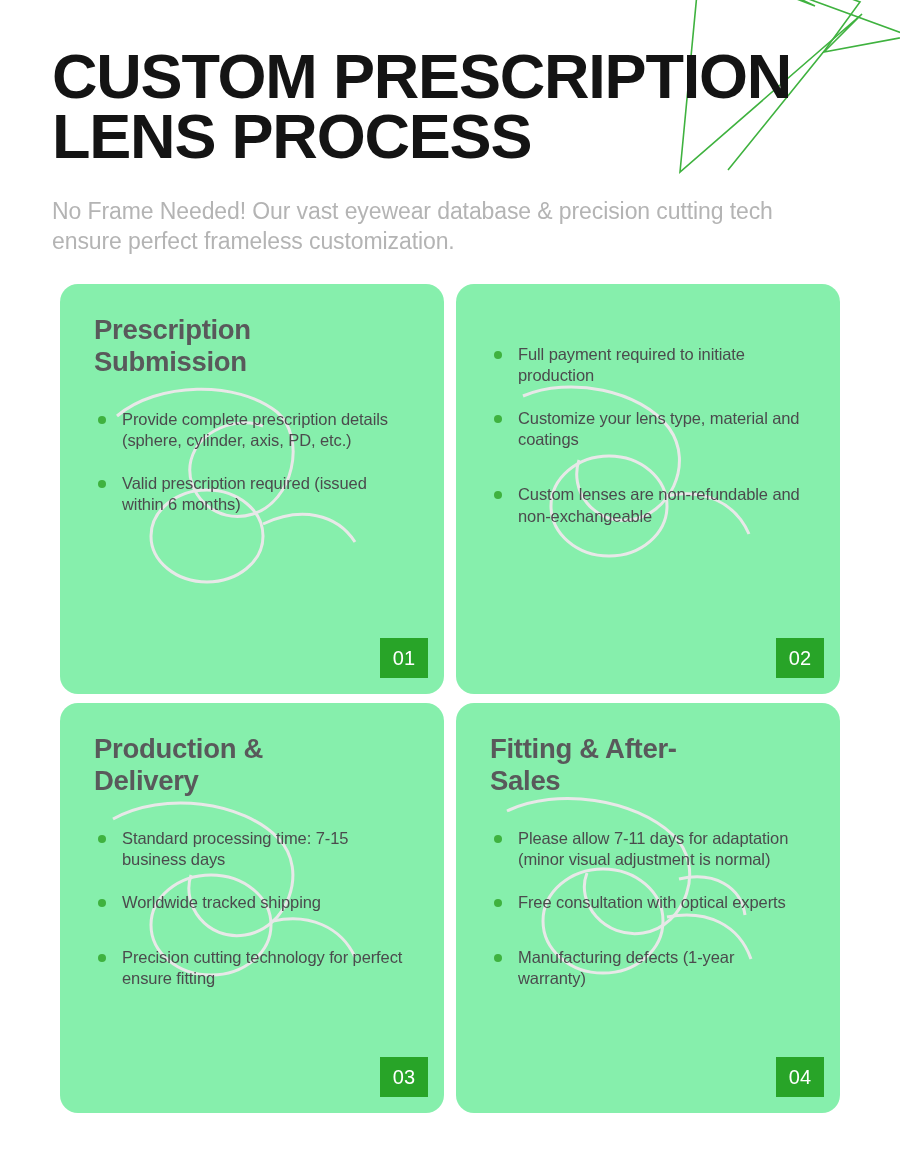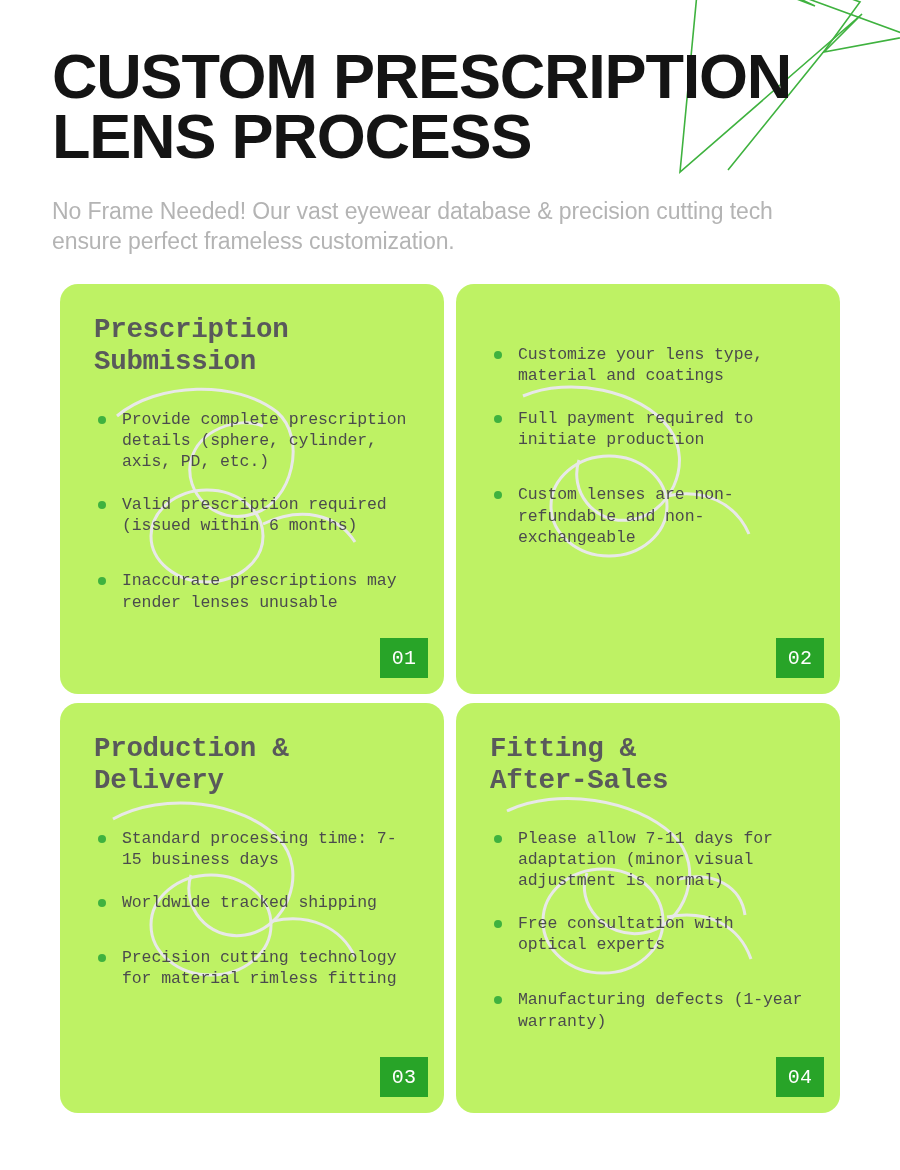--- a/index.html
+++ b/index.html
@@ -63,25 +63,24 @@
     width: 780px;
     display: grid;
     grid-template-columns: 384px 384px;
     grid-template-rows: 410px 410px;
     column-gap: 12px;
     row-gap: 9px;
   }
 
   .card {
     position: relative;
-    background: #bef264;
+    background: #86efac;
     border-radius: 18px;
     overflow: hidden;
     padding: 30px 34px 0 34px;
-    font-family: Liberation Mono, monospace;
   }
 
   
   .card-watermark {
     position: absolute;
     left: 50%;
     top: 48%;
     transform: translate(-50%, -50%);
     width: 330px;
     height: 250px;
@@ -162,54 +161,53 @@
       <svg class="card-watermark" viewBox="0 0 330 250" fill="none">
         <path d="M30 60 C70 26 150 24 190 56 C220 82 206 146 166 158 C128 170 96 136 104 104 C112 74 150 60 176 70" stroke="#e8e8e8" stroke-width="3" fill="none"></path>
         <ellipse cx="120" cy="180" rx="56" ry="46" stroke="#e8e8e8" stroke-width="3" fill="none"></ellipse>
         <path d="M176 168 C214 150 250 158 268 186" stroke="#e8e8e8" stroke-width="3" fill="none"></path>
       </svg>
       <div class="card-inner">
         <h2 class="card-title">Prescription Submission</h2>
         <ul class="bullets">
           <li>Provide complete prescription details (sphere, cylinder, axis, PD, etc.)</li>
           <li>Valid prescription required (issued within 6 months)</li>
-          <li class="gap">Inaccurate prescriptions may render lenses unusable</li>
         </ul>
       </div>
       <div class="badge">01</div>
     </div>
 
     <div class="card">
       <svg class="card-watermark" viewBox="0 0 330 250" fill="none">
         <path d="M40 40 C86 20 158 34 186 72 C212 108 186 160 146 164 C110 168 86 134 96 104" stroke="#e8e8e8" stroke-width="3" fill="none"></path>
         <ellipse cx="126" cy="150" rx="58" ry="50" stroke="#e8e8e8" stroke-width="3" fill="none"></ellipse>
         <path d="M184 140 C220 132 252 146 266 178" stroke="#e8e8e8" stroke-width="3" fill="none"></path>
       </svg>
       <div class="card-inner">
         <ul class="bullets">
+          <li>Full payment required to initiate production</li>
           <li>Customize your lens type, material and coatings</li>
-          <li>Full payment required to initiate production</li>
           <li class="gap">Custom lenses are non-refundable and non-exchangeable</li>
         </ul>
       </div>
       <div class="badge">02</div>
     </div>
 
     <div class="card">
       <svg class="card-watermark" viewBox="0 0 330 250" fill="none">
         <path d="M26 44 C76 16 156 26 192 64 C222 96 200 154 158 160 C120 166 94 130 104 100" stroke="#e8e8e8" stroke-width="3" fill="none"></path>
         <ellipse cx="124" cy="150" rx="60" ry="50" stroke="#e8e8e8" stroke-width="3" fill="none"></ellipse>
         <path d="M186 146 C222 138 254 152 268 182" stroke="#e8e8e8" stroke-width="3" fill="none"></path>
       </svg>
       <div class="card-inner">
         <h2 class="card-title">Production &amp; Delivery</h2>
         <ul class="bullets">
           <li>Standard processing time: 7-15 business days</li>
           <li>Worldwide tracked shipping</li>
-          <li class="gap">Precision cutting technology for material rimless fitting</li>
+          <li class="gap">Precision cutting technology for perfect ensure fitting</li>
         </ul>
       </div>
       <div class="badge">03</div>
     </div>
 
     <div class="card">
       <svg class="card-watermark" viewBox="0 0 330 250" fill="none">
         <path d="M24 36 C74 12 152 24 190 60 C224 92 202 152 160 158 C122 164 92 128 104 98" stroke="#e8e8e8" stroke-width="3" fill="none"></path>
         <ellipse cx="120" cy="146" rx="60" ry="52" stroke="#e8e8e8" stroke-width="3" fill="none"></ellipse>
         <path d="M184 142 C224 134 256 150 268 184" stroke="#e8e8e8" stroke-width="3" fill="none"></path>

